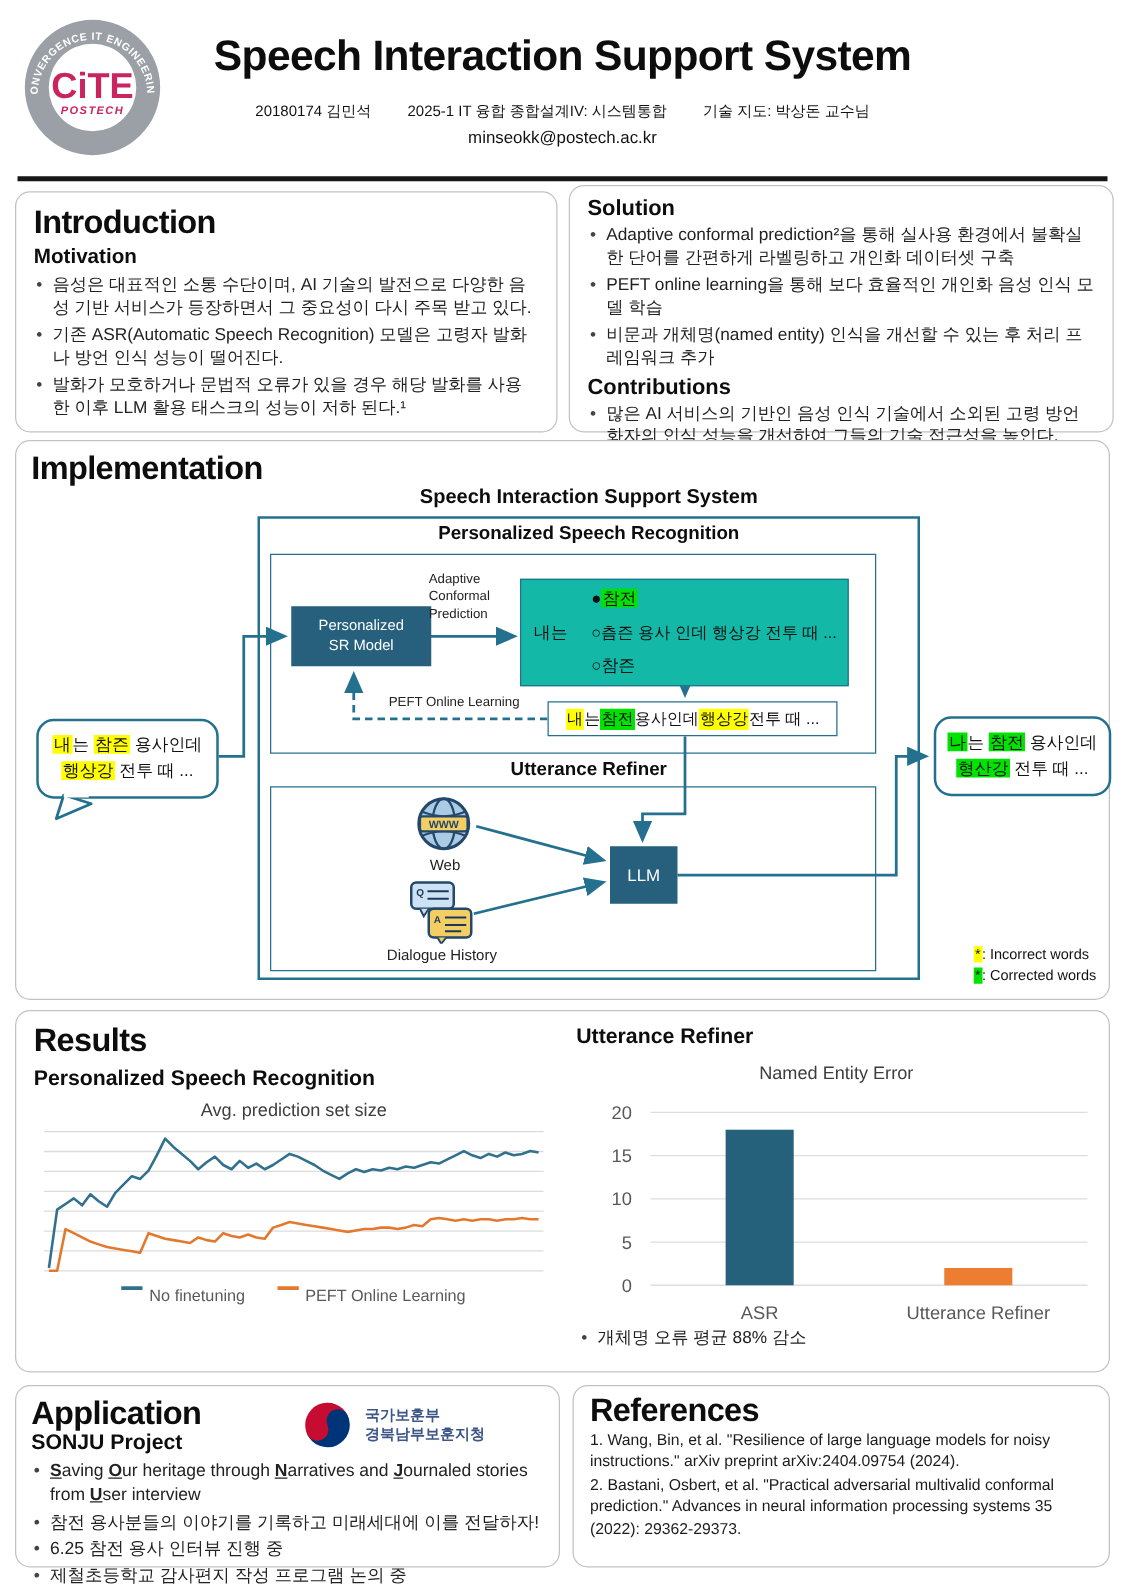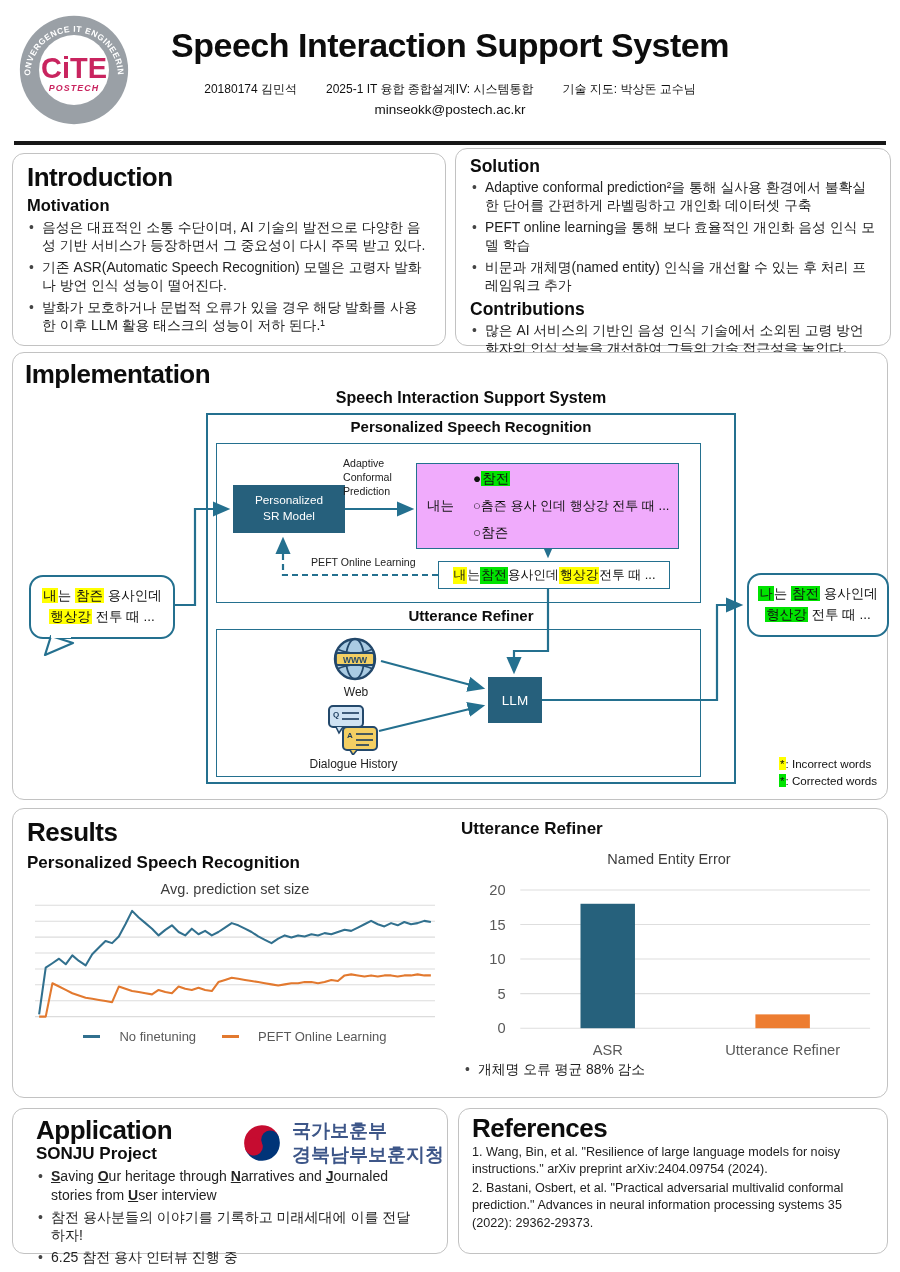--- a/index.html
+++ b/index.html
@@ -28,25 +28,25 @@
   .fillbox{position:absolute;background:#26607c;color:#fff;display:flex;align-items:center;justify-content:center;text-align:center;white-space:pre-line}
   .dg-label{position:absolute;font-size:10.6px;line-height:1.3;color:#222;white-space:pre-line}
   .bubble{position:absolute;border:2.2px solid #24708f;border-radius:14px;background:#fff;display:flex;align-items:center;justify-content:center;text-align:center;font-size:13.5px;line-height:1.55;color:#111}
   .cand-line{position:absolute;font-size:13.5px;white-space:nowrap;color:#111}
   .result-line{position:absolute;border:1.7px solid #24708f;background:#fff;display:flex;align-items:center;justify-content:center;font-size:12.8px;white-space:nowrap;color:#111}
   .icon-label{position:absolute;text-align:center;font-size:12px;color:#222}
   .im-legend{position:absolute;font-size:11.6px;color:#111;line-height:1.5}
   
   .chart-title{font-size:14.5px;color:#3d3d3d;text-align:center}
   .lg-row{display:flex;justify-content:center;gap:26px;margin-top:6px;font-size:13px;color:#595959}
-  .lgi{display:flex;align-items:center;gap:19px}
+  .lgi{display:flex;gap:5px}
   .lgd{display:inline-block;width:17px;height:3px}
   
   .agency{display:flex;align-items:center;gap:9px}
-  .agency-text{font-size:19px;font-weight:bold;color:#3d5688;line-height:1.25}
+  .agency-text{font-size:12px;font-weight:bold;color:#3d5688;line-height:1.25}
   .refs{font-size:12.6px;line-height:1.38;color:#1c1c1c}
   .refs p{margin-bottom:1px}
 </style>
 </head>
 <body>
 
 <header>
   <div class="abs" style="left:18px;top:14px;width:112px;height:112px">
     <svg width="112" height="112" viewBox="0 0 120 120">
       <circle cx="60" cy="60" r="58" fill="#9aa0a6"></circle>
@@ -127,21 +127,21 @@
       <path d="M529,347 H704 V252 H727" marker-end="url(#arw)"></path>
     </g>
   </svg>
 
   <div class="fillbox" style="left:220px;top:132px;width:112px;height:48px;font-size:11.8px;line-height:1.35">Personalized
 SR Model</div>
   <div class="dg-label" style="left:330px;top:104px;width:80px">Adaptive
 Conformal
 Prediction</div>
 
-  <div class="dg-outline dg-thin" style="left:403px;top:110px;width:263px;height:86px;background:#f0abfc">
+  <div class="dg-outline dg-thin" style="left:403px;top:110px;width:263px;height:86px;background:#14b8a6">
     <div class="cand-line" style="left:56px;top:6px"><span>●</span><span class="hl-g">참전</span></div>
     <div class="cand-line" style="left:10px;top:33px">내는</div>
     <div class="cand-line" style="left:56px;top:33px;font-size:13px"><span>○</span><span>츰즌   용사 인데 행상강 전투 때 ...</span></div>
     <div class="cand-line" style="left:56px;top:60px"><span>○</span><span>참즌</span></div>
   </div>
 
   <div class="result-line" style="left:425px;top:208px;width:232px;height:28px">
       <span class="hl-y">내</span>
       <span>는 </span>
       <span class="hl-g">참전</span>
@@ -247,21 +247,21 @@
         <text x="141.5" y="178" text-anchor="middle" font-size="14" fill="#595959">ASR</text>
         <rect x="282.5" y="138.8" width="52" height="13.200000000000001" fill="#ed7d31"></rect>
         <text x="308.5" y="178" text-anchor="middle" font-size="14" fill="#595959">Utterance Refiner</text>
       </svg>
   </div>
   <ul class="blt abs" style="left:450px;top:252px;width:420px">
       <li>개체명 오류 평균 88% 감소</li>
     </ul>
 </section>
 
-<section class="box" style="left:12px;top:1108px;width:436px;height:146px;padding:6px 23px">
+<section class="box" style="left:12px;top:1108px;width:436px;height:146px;padding:6px 12px">
   <h2 class="sec" style="display:inline-block">Application</h2>
   <div class="agency abs" style="left:228px;top:10px">
     <svg width="42" height="42" viewBox="0 0 40 40">
       <g transform="rotate(-24 20 20)">
         <path d="M3,20 A17,17 0 0 1 37,20 Z" fill="#c60c30"></path>
         <path d="M3,20 A17,17 0 0 0 37,20 Z" fill="#003478"></path>
         <circle cx="11.5" cy="20" r="8.5" fill="#c60c30"></circle>
         <circle cx="28.5" cy="20" r="8.5" fill="#003478"></circle>
       </g>
     </svg>

